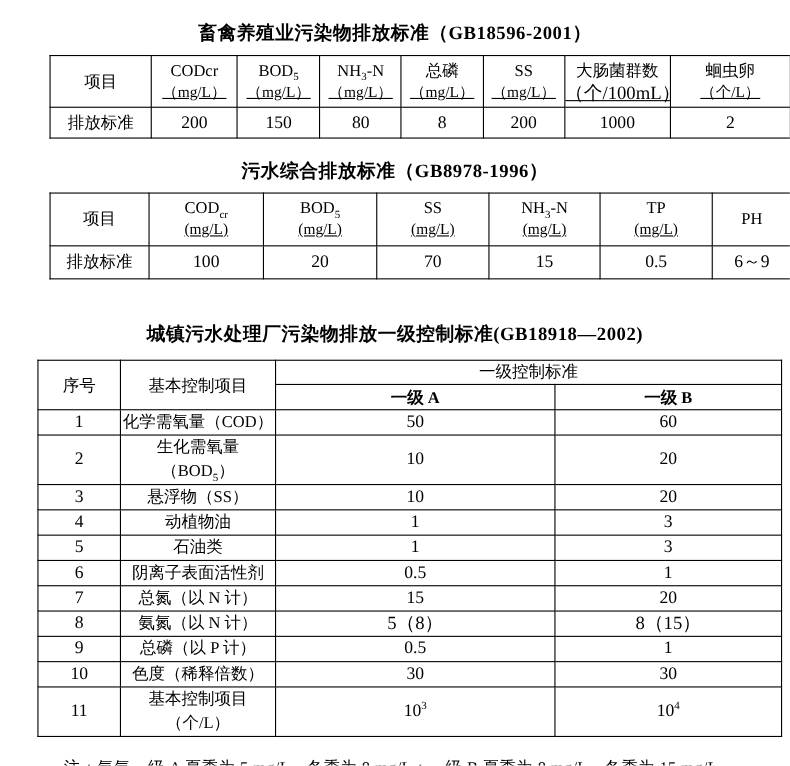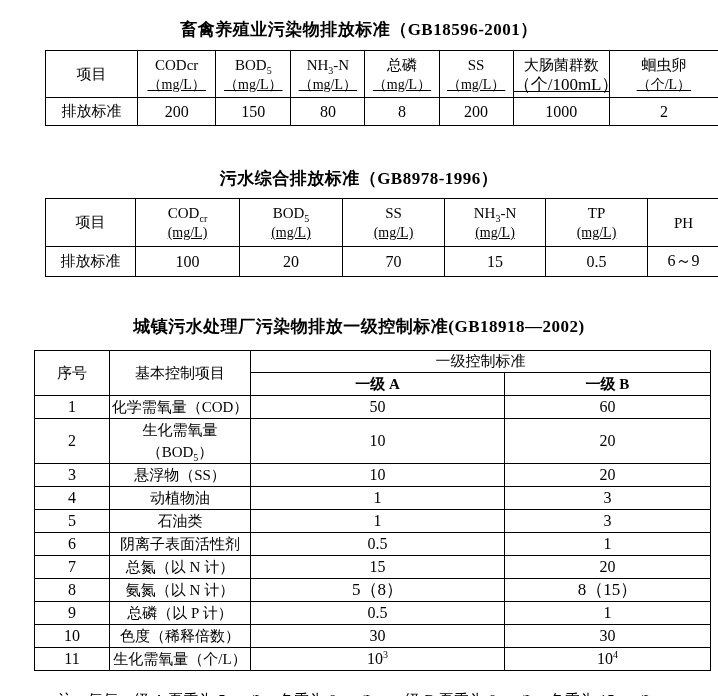--- a/index.html
+++ b/index.html
@@ -6,21 +6,21 @@
   body{
     width:718px;height:696px;color:#000;
     font-family:"Liberation Serif","DejaVu Serif",serif;
     -webkit-font-smoothing:antialiased;
   }
   .doc-title{
     text-align:center;font-weight:bold;font-size:17px;line-height:21px;
     letter-spacing:0.5px;
   }
   #title1{padding-top:19px;text-align:center;}
-  #title2{margin-top:42px;}
+  #title2{margin-top:19px;}
   #title3{margin-top:39px;}
   table{border-collapse:collapse;table-layout:fixed;margin-left:45px;}
   th,td{
     border:1px solid #000;text-align:center;vertical-align:middle;
     padding:0;font-weight:normal;font-size:15px;overflow:hidden;
   }
   sub{font-size:10px;line-height:0;}
   sup{font-size:10px;line-height:0;}
   .unit{font-size:14px;line-height:19px;text-decoration:underline;}
   .unit:empty{display:none;}
@@ -235,20 +235,20 @@
     <td class="num val"><span>1</span><sup></sup></td>
   </tr>
   <tr>
     <td class="num">10</td>
     <td class="item"><span>色度（稀释倍数）</span><sub></sub><span></span></td>
     <td class="num val"><span>30</span><sup></sup></td>
     <td class="num val"><span>30</span><sup></sup></td>
   </tr>
   <tr>
     <td class="num">11</td>
-    <td class="item"><span>生化需氧量（个/L）</span><sub></sub><span></span></td>
+    <td class="item"><span>基本控制项目（个/L）</span><sub></sub><span></span></td>
     <td class="num val"><span>10</span><sup>3</sup></td>
     <td class="num val"><span>10</span><sup>4</sup></td>
   </tr>
 </tbody>
   </table>
 
 <div id="note">注：氨氮一级 A 夏季为 5 mg/L，冬季为 8 mg/L；一级 B 夏季为 8 mg/L，冬季为 15 mg/L。</div>
 
 </body></html>

